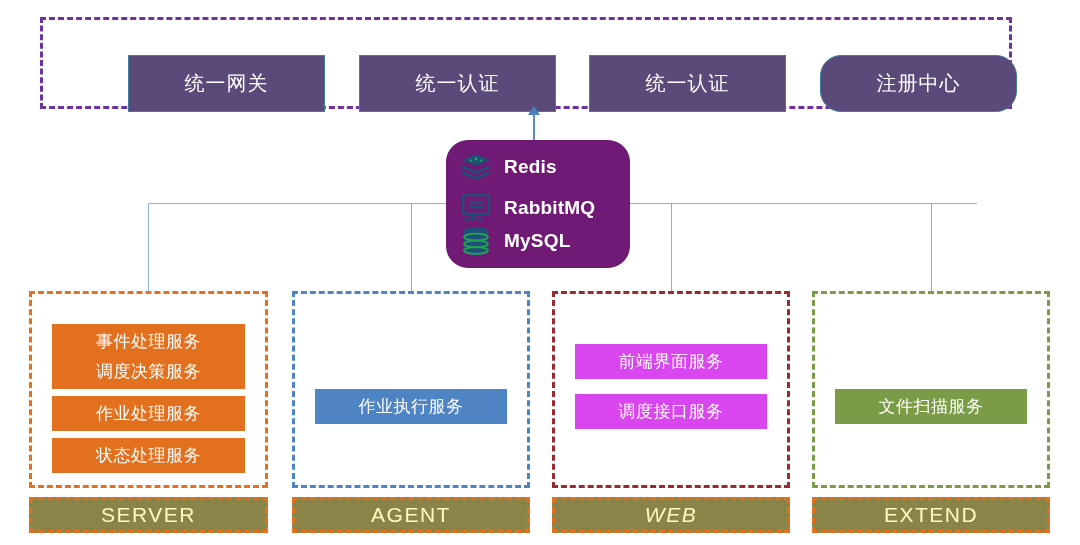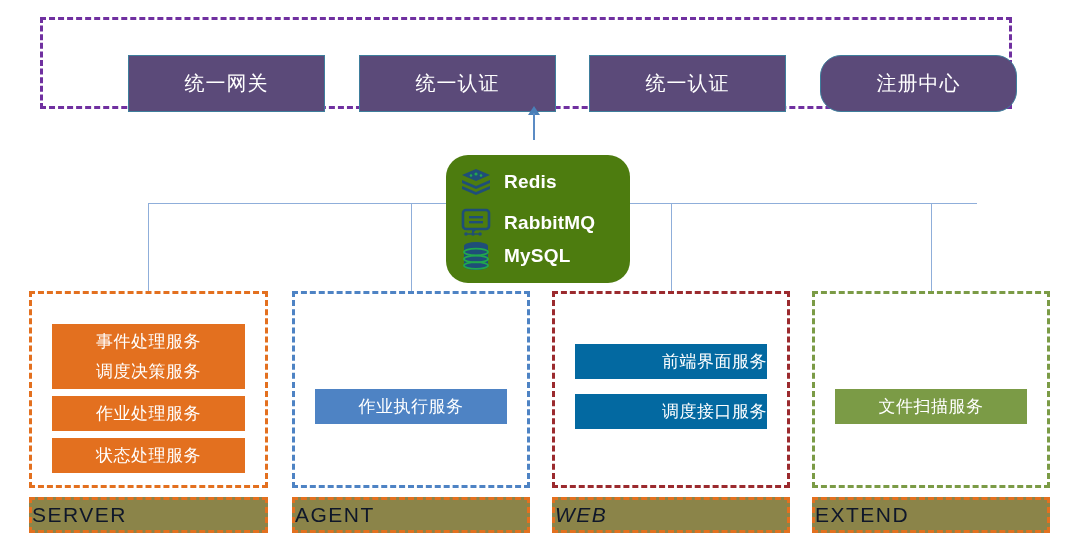--- a/index.html
+++ b/index.html
@@ -35,21 +35,21 @@
   }
 
   
   .conn{position:absolute;background:#8FAEDA;}
   .conn-h{height:1px;}
   .conn-v{width:1px;}
 
   
   .middleware{
     position:absolute;left:446px;top:140px;width:184px;height:128px;
-    background:#4d7c0f;border-radius:22px;margin-top:15px;
+    background:#701a75;border-radius:22px;
   }
   .mw-row{
     position:absolute;left:14px;height:36px;width:160px;
     display:flex;align-items:center;gap:12px;
   }
   .mw-row.r0{top:9px;}
   .mw-row.r1{top:50px;}
   .mw-row.r2{top:83px;align-items:center;}
   .mw-ico{width:32px;height:32px;flex:0 0 32px;display:block;}
   .mw-label{color:#ffffff;font-size:19px;font-weight:600;letter-spacing:.2px;}
@@ -61,35 +61,35 @@
   .module.m-web{left:552px;width:238px;border:3px dashed #9B2A2E;}
   .module.m-extend{left:812px;width:238px;border:3px dashed #7B9B46;}
 
   .svc{
     position:absolute;left:20px;right:20px;height:35px;
     display:flex;align-items:center;justify-content:center;
     color:#ffffff;font-size:17px;letter-spacing:.5px;
   }
   .svc.orange{background:#E3701F;}
   .svc.blue{background:#4E83C4;}
-  .svc.red{background:#0369a1;justify-content:flex-end;}
+  .svc.red{background:#d946ef;}
   .svc.olive{background:#7B9B46;}
 
   
   .s0{top:30px;} .s1{top:60px;} .s2{top:102px;} .s3{top:144px;}
   .a0{top:95px;}
   .w0{top:50px;} .w1{top:100px;}
   .e0{top:95px;}
 
   
   .module-label{
     position:absolute;top:497px;height:36px;
     background:#8B8449;border:3px dashed #E3701F;box-sizing:border-box;
-    color:#0f172a;font-size:21px;letter-spacing:1.5px;
-    display:flex;align-items:center;
+    color:#fef9c3;font-size:21px;letter-spacing:1.5px;
+    display:flex;align-items:center;justify-content:center;
   }
   .ml-server{left:29px;width:239px;}
   .ml-agent{left:292px;width:238px;}
   .ml-web{left:552px;width:238px;font-style:italic;}
   .ml-extend{left:812px;width:238px;}
 </style>
 </head>
 <body>
 
 <div id="stage">

